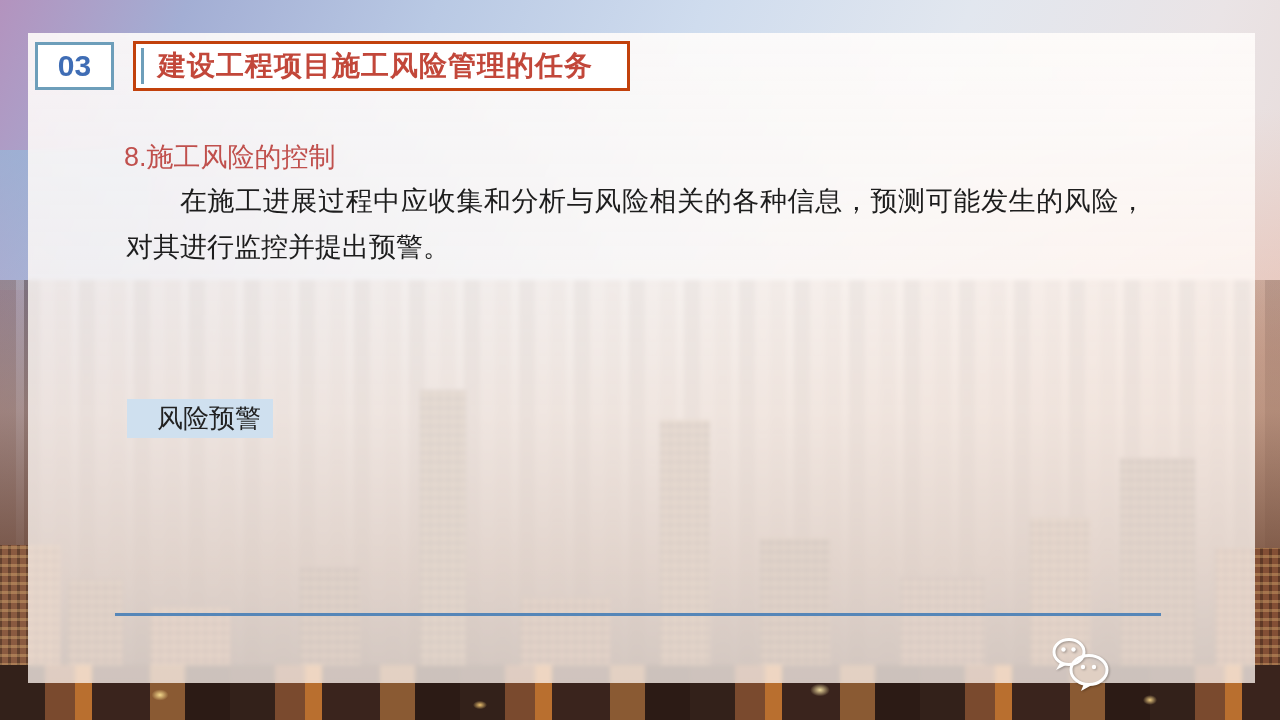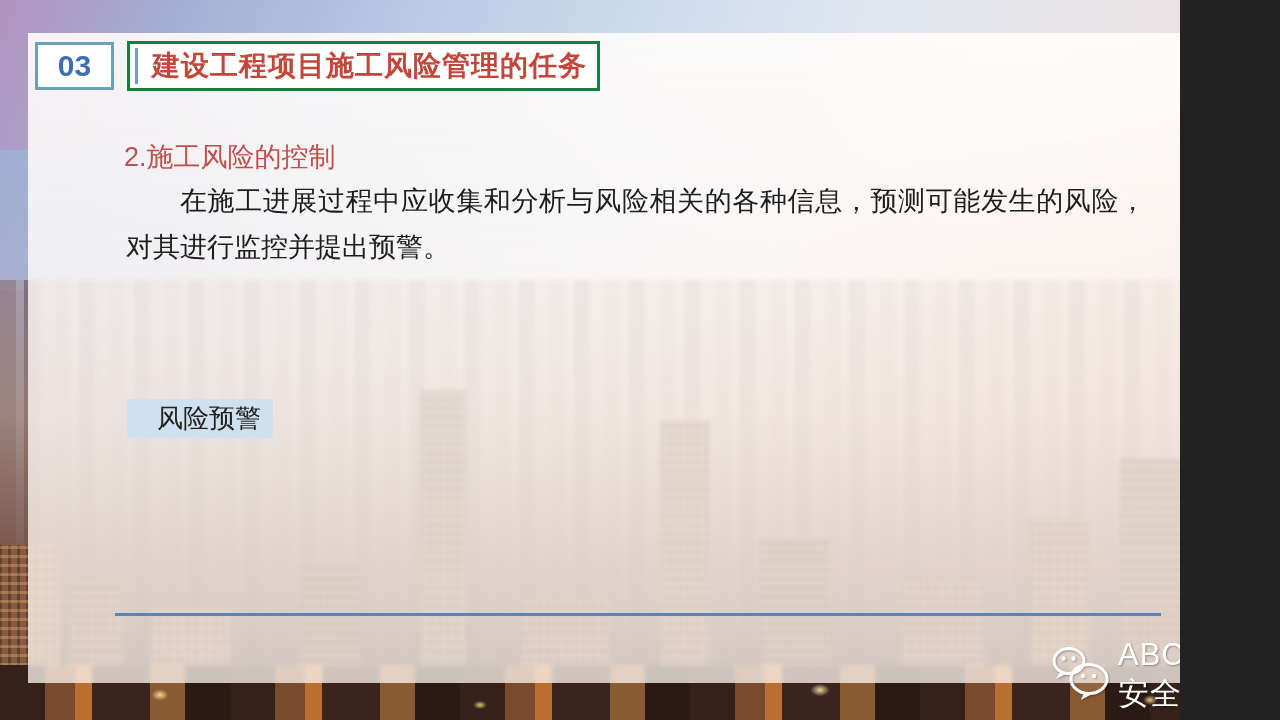--- a/index.html
+++ b/index.html
@@ -1,17 +1,17 @@
 <!DOCTYPE html>
 <html><head>
 <meta charset="utf-8">
 <style>
   html,body { margin:0; padding:0; background:#222; }
   #slide {
-    position:relative; width:1180px; height:720px; overflow:hidden;
+    position:relative; width:1280px; height:720px; overflow:hidden;
     font-family:"Liberation Sans", sans-serif;
     -webkit-font-smoothing:antialiased;
   }
   
   .bg-sky {
     position:absolute; inset:0;
     background:
       radial-gradient(90% 55% at 104% 48%, rgba(233,178,158,0.55) 0%, rgba(233,178,158,0) 60%),
       linear-gradient(112deg, #b393be 0%, #a3aed4 12%, #b9c9e4 28%, #cfdcee 45%, #e2e7ef 62%, #eae4e6 78%, #e5d2cc 100%);
   }
@@ -58,23 +58,23 @@
     backdrop-filter: blur(2px);
   }
   
   .num-box {
     position:absolute; left:35px; top:42px; width:79px; height:48px;
     background:rgba(255,255,255,0.95); border:3px solid #6d9eba; box-sizing:border-box;
     display:flex; align-items:center; justify-content:center;
     font-size:30px; font-weight:bold; color:#3f6db5;
   }
   .title-box {
-    position:absolute; left:127px; top:41px; height:50px;
-    background:rgba(255,255,255,0.95); border:3px solid #15803d; box-sizing:border-box;
-    display:flex; align-items:center; padding:0 10px 0 22px;
+    position:absolute; left:133px; top:41px; height:50px;
+    background:rgba(255,255,255,0.95); border:3px solid #c2410c; box-sizing:border-box;
+    display:flex; align-items:center; padding:0 34px 0 22px;
     font-size:28px; font-weight:bold; color:#c2473a; letter-spacing:1px; white-space:nowrap;
   }
   .title-box::before {
     content:""; position:absolute; left:5px; top:4px; bottom:4px; width:3px; background:#6d9eba;
   }
   
   .subheading {
     position:absolute; left:124px; top:139px; margin:0;
     font-size:27px; font-weight:400; color:#c0504d;
   }
@@ -128,21 +128,21 @@
   <div class="bg-street"></div>
   <div class="overlay"></div>
 
   <div class="num-box">
     <span>03</span>
   </div>
   <div class="title-box">
     <span>建设工程项目施工风险管理的任务</span>
   </div>
 
-  <h3 class="subheading">2.施工风险的控制</h3>
+  <h3 class="subheading">8.施工风险的控制</h3>
 
   <div class="textblock tb1">
     <p>在施工进展过程中应收集和分析与风险相关的各种信息，预测可能发生的风险，对其进行监控并提出预警。</p>
   </div>
 
   <div class="callout">
     <span>风险预警</span>
   </div>
 
 
@@ -154,16 +154,15 @@
         <ellipse cx="19" cy="15" rx="15" ry="12.5" fill="none" stroke="#ffffff" stroke-width="3"></ellipse>
         <circle cx="13.5" cy="12.5" r="2.2" fill="#ffffff"></circle>
         <circle cx="23.5" cy="12.5" r="2.2" fill="#ffffff"></circle>
         <path d="M10 26 L6 33 L16 28 Z" fill="#ffffff"></path>
         <ellipse cx="39" cy="33" rx="18" ry="14.5" fill="rgba(255,255,255,0.08)" stroke="#ffffff" stroke-width="3"></ellipse>
         <circle cx="33" cy="30" r="2.2" fill="#ffffff"></circle>
         <circle cx="44" cy="30" r="2.2" fill="#ffffff"></circle>
         <path d="M34 46.5 L31 54 L41 48.5 Z" fill="#ffffff"></path>
       </svg>
     </span>
-    <span class="brand">ABC安全</span>
   </div>
 
 </div>
 
 </body></html>

